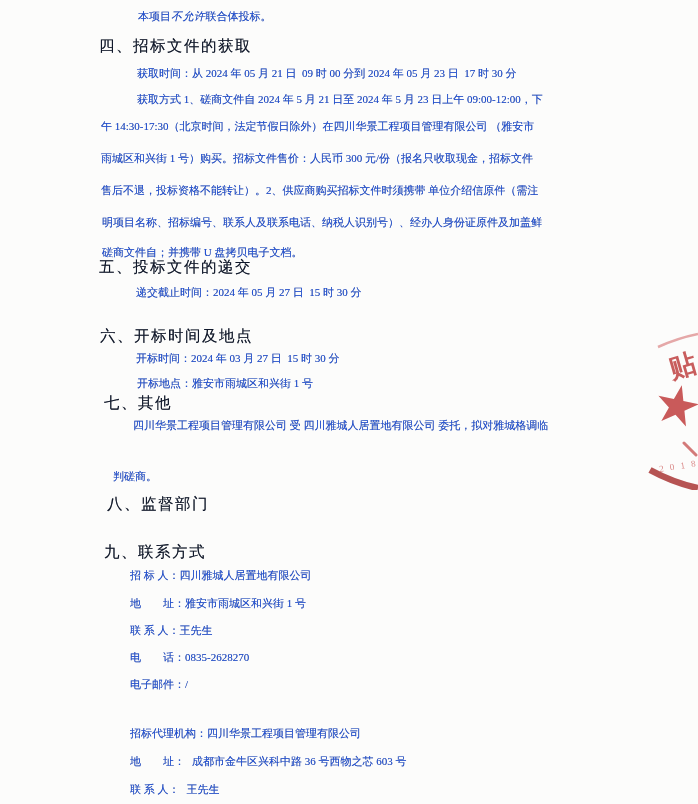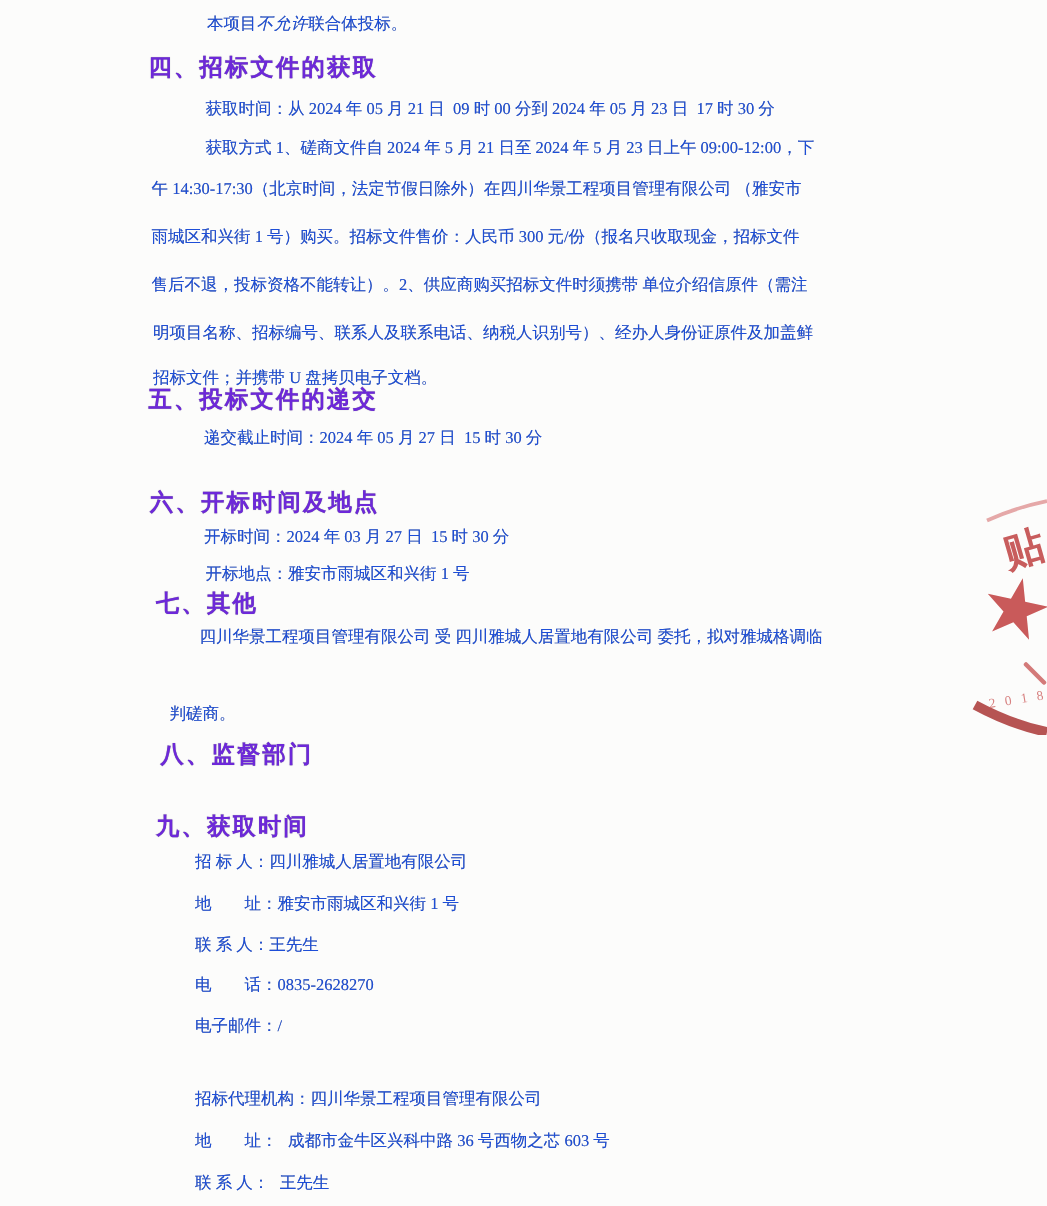--- a/index.html
+++ b/index.html
@@ -12,23 +12,23 @@
   }
   .line{
     position:absolute;
     white-space:pre;
     color:#1d4ed8;
     font-size:11px;
     line-height:1.2;
     text-shadow:0 0 .4px rgba(60,66,74,.55);
   }
   .h{
-    font-weight:bold;
+    font-weight:normal;
     font-size:15.5px;
-    color:#6d28d9;
+    color:#0f172a;
     letter-spacing:1.5px;
     text-shadow:0 0 .5px rgba(47,54,60,.6);
   }
   .em{font-style:italic;letter-spacing:.5px;}
   .lab{display:inline-block;}
   .gap{padding-left:7px;}
   
   .stamp{
     position:absolute;
     left:628px;top:330px;
@@ -65,36 +65,36 @@
 
   <div class="line" style="left:138px;top:10px"><span>本项目</span><span class="em">不允许</span><span>联合体投标。</span></div>
 
   <div class="line h" style="left:99px;top:37px">四、招标文件的获取</div>
   <div class="line" style="left:137px;top:67px">获取时间：从 2024 年 05 月 21 日  09 时 00 分到 2024 年 05 月 23 日  17 时 30 分</div>
   <div class="line" style="left:137px;top:93px">获取方式 1、磋商文件自 2024 年 5 月 21 日至 2024 年 5 月 23 日上午 09:00-12:00，下</div>
   <div class="line" style="left:101px;top:120px">午 14:30-17:30（北京时间，法定节假日除外）在四川华景工程项目管理有限公司 （雅安市</div>
   <div class="line" style="left:101px;top:152px">雨城区和兴街 1 号）购买。招标文件售价：人民币 300 元/份（报名只收取现金，招标文件</div>
   <div class="line" style="left:101px;top:184px">售后不退，投标资格不能转让）。2、供应商购买招标文件时须携带 单位介绍信原件（需注</div>
   <div class="line" style="left:102px;top:216px">明项目名称、招标编号、联系人及联系电话、纳税人识别号）、经办人身份证原件及加盖鲜</div>
-  <div class="line" style="left:102px;top:246px">招标文件；并携带 U 盘拷贝电子文档。</div>
+  <div class="line" style="left:102px;top:246px">磋商文件自；并携带 U 盘拷贝电子文档。</div>
 
   <div class="line h" style="left:99px;top:258px">五、投标文件的递交</div>
   <div class="line" style="left:136px;top:286px">递交截止时间：2024 年 05 月 27 日  15 时 30 分</div>
 
   <div class="line h" style="left:100px;top:327px">六、开标时间及地点</div>
   <div class="line" style="left:136px;top:352px">开标时间：2024 年 03 月 27 日  15 时 30 分</div>
   <div class="line" style="left:137px;top:377px">开标地点：雅安市雨城区和兴街 1 号</div>
 
   <div class="line h" style="left:104px;top:394px">七、其他</div>
   <div class="line" style="left:133px;top:419px">四川华景工程项目管理有限公司 受 四川雅城人居置地有限公司 委托，拟对雅城格调临</div>
   <div class="line" style="left:113px;top:470px">判磋商。</div>
 
   <div class="line h" style="left:107px;top:495px">八、监督部门</div>
 
-  <div class="line h" style="left:104px;top:543px">九、获取时间</div>
+  <div class="line h" style="left:104px;top:543px">九、联系方式</div>
 
   <div class="line" style="left:130px;top:569px"><span class="lab">招 标 人：</span><span>四川雅城人居置地有限公司</span></div>
   <div class="line" style="left:130px;top:597px"><span class="lab">地　　址：</span><span>雅安市雨城区和兴街 1 号</span></div>
   <div class="line" style="left:130px;top:624px"><span class="lab">联 系 人：</span><span>王先生</span></div>
   <div class="line" style="left:130px;top:651px"><span class="lab">电　　话：</span><span>0835-2628270</span></div>
   <div class="line" style="left:130px;top:678px"><span class="lab">电子邮件：</span><span>/</span></div>
 
   <div class="line" style="left:130px;top:727px"><span class="lab">招标代理机构：</span><span>四川华景工程项目管理有限公司</span></div>
   <div class="line" style="left:130px;top:755px"><span class="lab">地　　址：</span><span class="gap">成都市金牛区兴科中路 36 号西物之芯 603 号</span></div>
   <div class="line" style="left:130px;top:783px"><span class="lab">联 系 人：</span><span class="gap">王先生</span></div>

